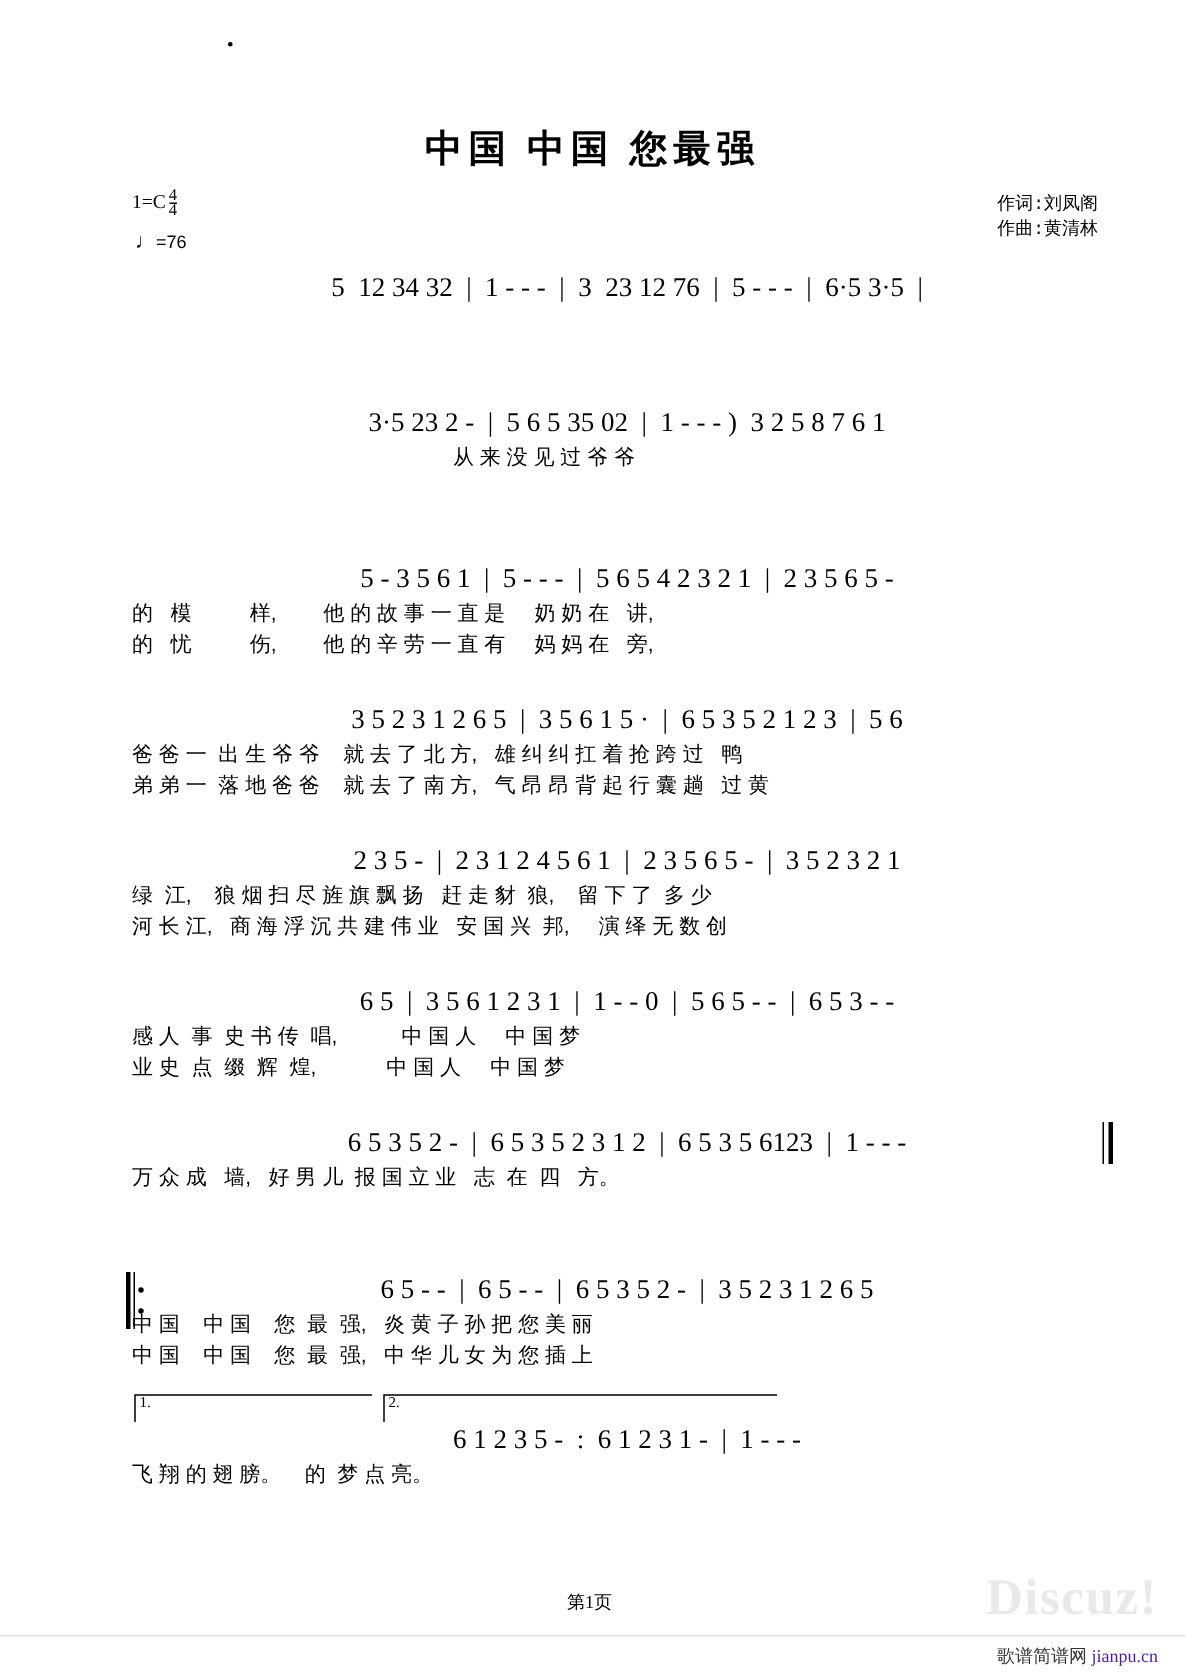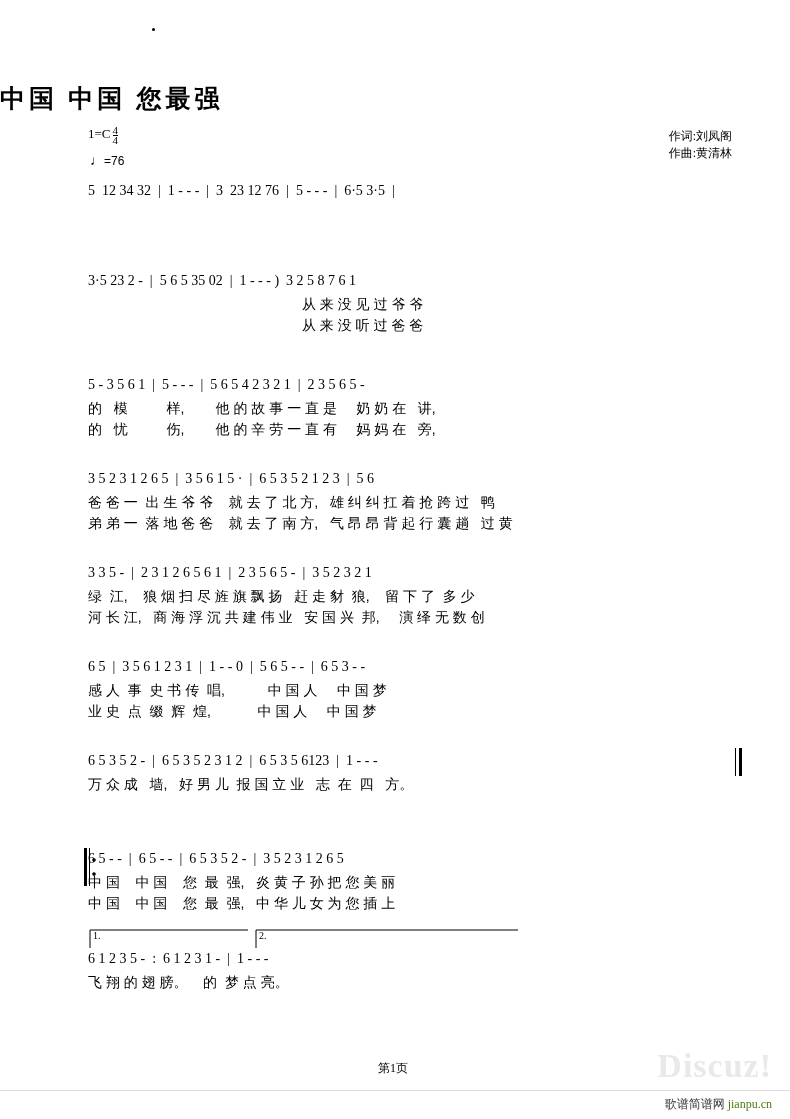--- a/index.html
+++ b/index.html
@@ -31,33 +31,33 @@
     height: 3px;
     background: #000;
     border-radius: 50%;
   }
 
   .title {
     position: absolute;
     top: 82px;
     left: 0;
     width: 790px;
-    text-align: left;
+    text-align: center;
     font-family: "Liberation Serif", serif;
     font-size: 25px;
     font-weight: bold;
     letter-spacing: 4px;
   }
 
   .credits {
     position: absolute;
     right: 58px;
     top: 128px;
     text-align: left;
-    font-family: Liberation Serif, serif;
+    font-family: Liberation Mono, monospace;
     font-size: 12px;
     line-height: 17px;
   }
 
   .keysig {
     position: absolute;
     left: 88px;
     top: 126px;
     font-family: "Liberation Serif", serif;
     font-size: 13px;
@@ -84,25 +84,26 @@
   .tempo .note { font-size: 14px; }
 
   
   .system {
     position: absolute;
     left: 88px;
     width: 660px;
   }
   .notes {
     font-family: "Liberation Serif", serif;
-    font-size: 14px;
+    font-size: 18px;
     letter-spacing: 0px;
     white-space: pre;
     height: 26px;
     line-height: 26px;
+    text-align: center;
   }
   .lyric {
     font-family: Liberation Sans, sans-serif;
     font-size: 14px;
     white-space: pre;
     height: 21px;
     line-height: 21px;
   }
 
   .pagenum {
@@ -126,21 +127,21 @@
     letter-spacing: 1px;
   }
   .sitemark {
     position: absolute;
     right: 18px;
     bottom: 6px;
     font-family: "Liberation Serif", serif;
     font-size: 12px;
   }
   .sitemark .cn { color: #333; margin-left: 12px; }
-  .sitemark .en { color: #4d7c0f; margin-top: 40px; }
+  .sitemark .en { color: #4c1d95; margin-top: 40px; }
 
   .sep {
     position: absolute;
     left: 0;
     bottom: 28px;
     width: 790px;
     height: 1px;
     background: #dddddd;
   }
 </style>
@@ -166,37 +167,36 @@
     <span class="note">♩</span><span>=76</span>
   </div>
 
   <div class="system" style="top:178px">
     <div class="notes">5  12 34 32  |  1 - - -  |  3  23 12 76  |  5 - - -  |  6·5 3·5  |</div>
   </div>
 
   <div class="system" style="top:268px">
     <div class="notes">3·5 23 2 -  |  5 6 5 35 02  |  1 - - - )  3 2 5 8 7 6 1</div>
     <div class="lyric">                                                       从 来 没 见 过 爷 爷</div>
-    <div class="lyric">                                                       从 来 没 听 过 爸 爸</div>
   </div>
 
   <div class="system" style="top:372px">
     <div class="notes">5 - 3 5 6 1  |  5 - - -  |  5 6 5 4 2 3 2 1  |  2 3 5 6 5 -</div>
     <div class="lyric">的   模          样,        他 的 故 事 一 直 是     奶 奶 在   讲,</div>
     <div class="lyric">的   忧          伤,        他 的 辛 劳 一 直 有     妈 妈 在   旁,</div>
   </div>
 
   <div class="system" style="top:466px">
     <div class="notes">3 5 2 3 1 2 6 5  |  3 5 6 1 5 ·  |  6 5 3 5 2 1 2 3  |  5 6</div>
     <div class="lyric">爸 爸 一  出 生 爷 爷    就 去 了 北 方,   雄 纠 纠 扛 着 抢 跨 过   鸭</div>
     <div class="lyric">弟 弟 一  落 地 爸 爸    就 去 了 南 方,   气 昂 昂 背 起 行 囊 趟   过 黄</div>
   </div>
 
   <div class="system" style="top:560px">
-    <div class="notes">3 3 5 -  |  2 3 1 2 6 5 6 1  |  2 3 5 6 5 -  |  3 5 2 3 2 1</div>
+    <div class="notes">2 3 5 -  |  2 3 1 2 4 5 6 1  |  2 3 5 6 5 -  |  3 5 2 3 2 1</div>
     <div class="lyric">绿  江,    狼 烟 扫 尽 旌 旗 飘 扬   赶 走 豺  狼,    留 下 了  多 少</div>
     <div class="lyric">河 长 江,   商 海 浮 沉 共 建 伟 业   安 国 兴  邦,     演 绎 无 数 创</div>
   </div>
 
   <div class="system" style="top:654px">
     <div class="notes">6 5  |  3 5 6 1 2 3 1  |  1 - - 0  |  5 6 5 - -  |  6 5 3 - -</div>
     <div class="lyric">感 人  事  史 书 传  唱,           中 国 人     中 国 梦</div>
     <div class="lyric">业 史  点  缀  辉  煌,            中 国 人     中 国 梦</div>
   </div>
 

